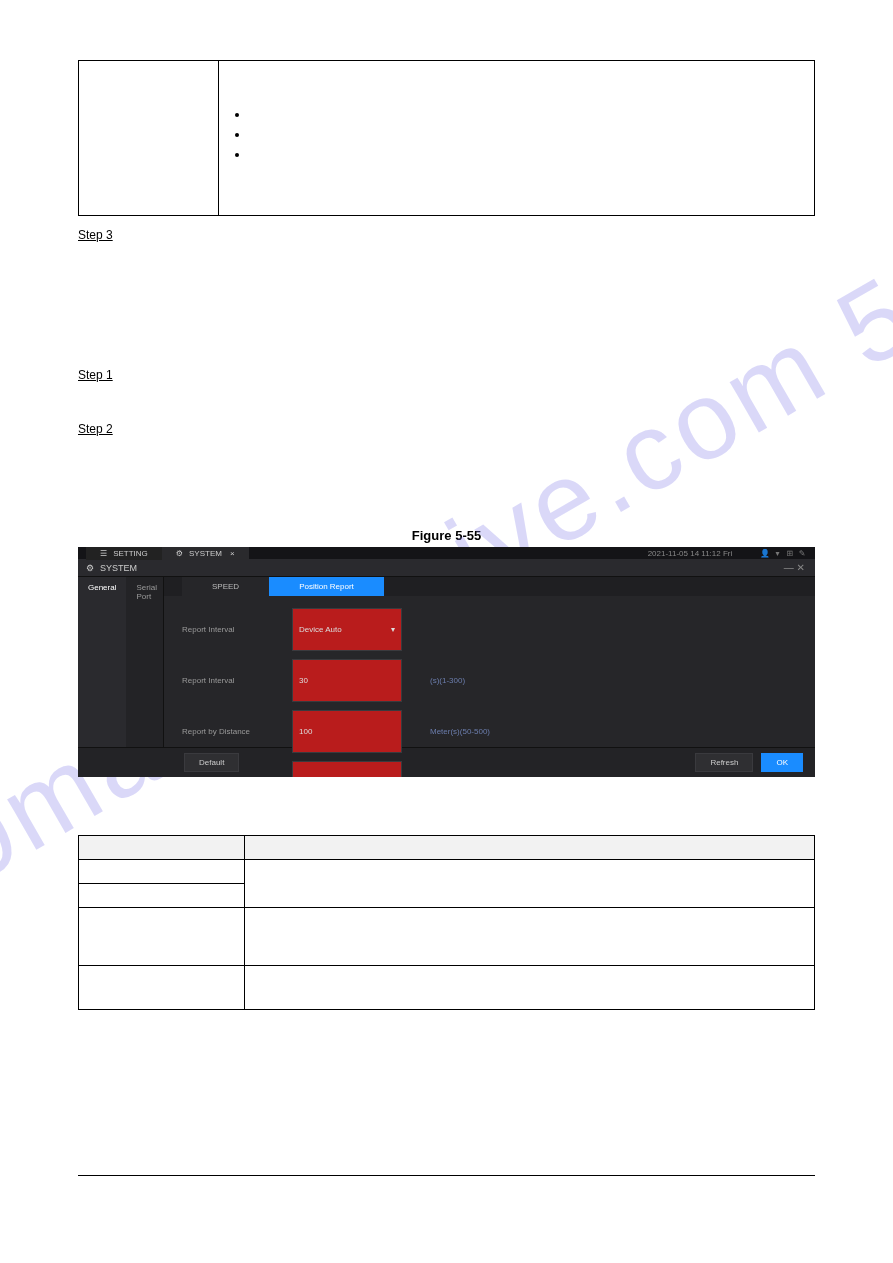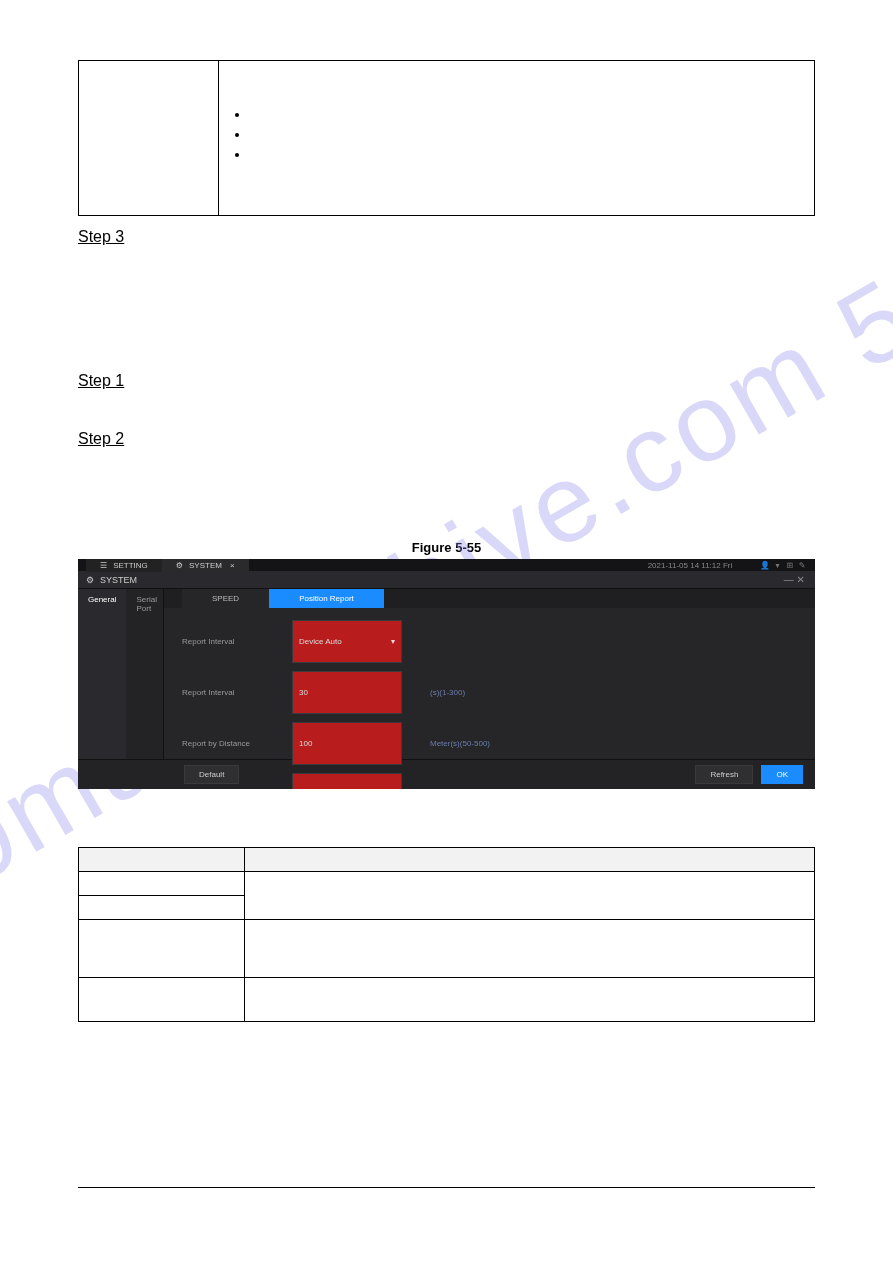--- a/index.html
+++ b/index.html
@@ -42,21 +42,21 @@
     .top-table .c2 ul {
       list-style: disc;
       padding-left: 20px;
       margin-top: 36px;
     }
     .top-table .c2 ul li {
       margin-bottom: 12px;
       height: 8px;
     }
     .step {
-      font-size: 16px;
+      font-size: 12px;
       text-decoration: underline;
       margin-top: 12px;
       margin-bottom: 4px;
       font-weight: 400;
     }
     .gap-lg { height: 110px; }
     .gap-md { height: 24px; }
 
     .figcap {
       text-align: center;

